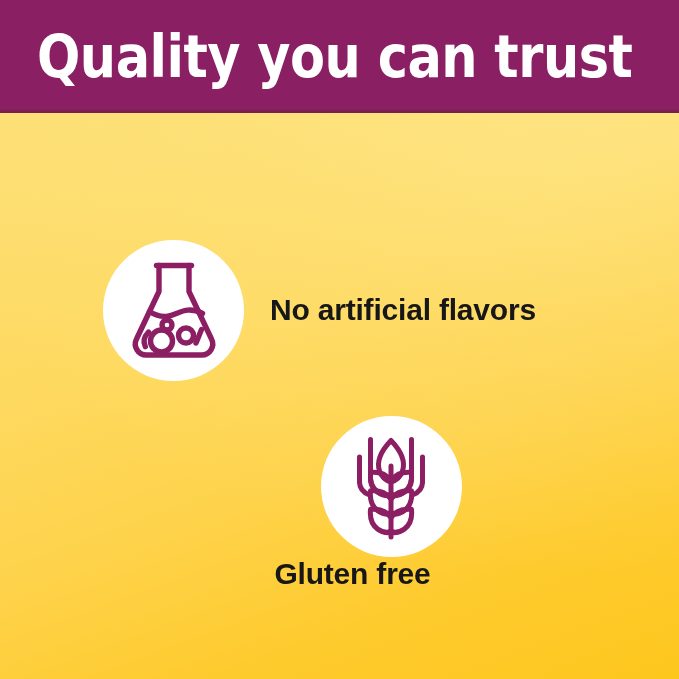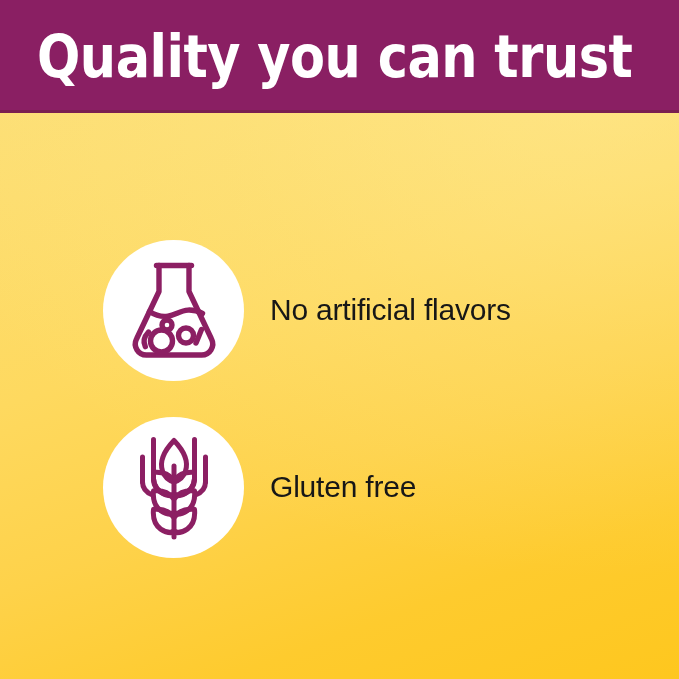--- a/index.html
+++ b/index.html
@@ -82,21 +82,21 @@
   .feature-row {
     position: absolute;
     left: 0;
     width: 679px;
     height: 142px;
     display: flex;
     align-items: center;
     z-index: 4;
   }
   .feature-row-1 { top: 239px; }
-  .feature-row-2 { top: 416px; }
+  .feature-row-2 { top: 416px; flex-direction: column; }
 
   .icon-badge {
     position: relative;
     margin-left: 103px;
     width: 141px;
     height: 141px;
     border-radius: 50%;
     background: #FFFFFF;
     flex: 0 0 auto;
     display: flex;
@@ -105,21 +105,21 @@
   }
   .icon-badge svg {
     display: block;
   }
 
   .feature-label {
     margin-left: 26px;
     color: #171717;
     font-family: "Liberation Sans", sans-serif;
     font-size: 30px;
-    font-weight: 400;
+    font-weight: 700;
     letter-spacing: -0.2px;
     white-space: nowrap;
   }
 </style>
 </head>
 <body>
 
 <div id="infographic">
 
   <div class="bg-gradient"></div>

